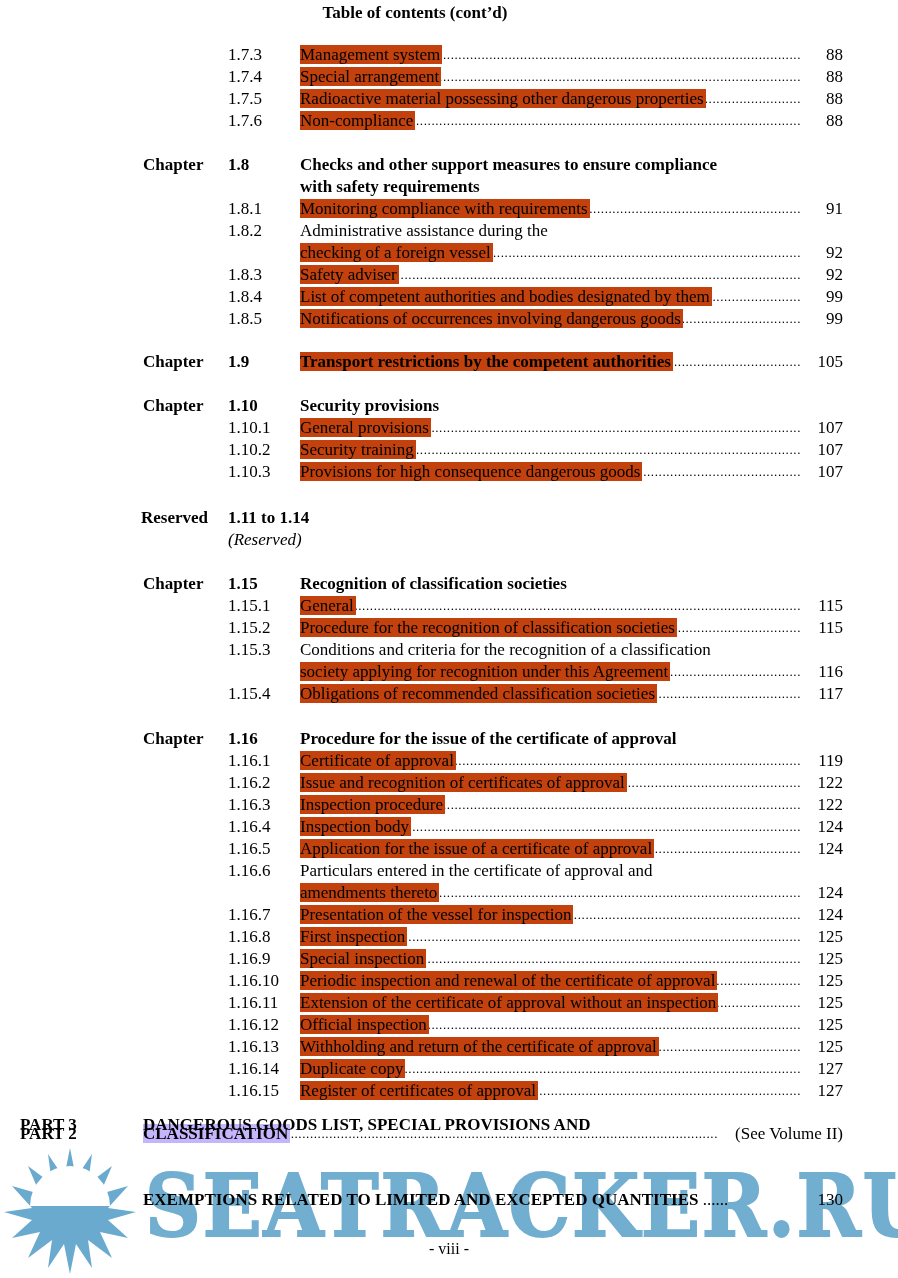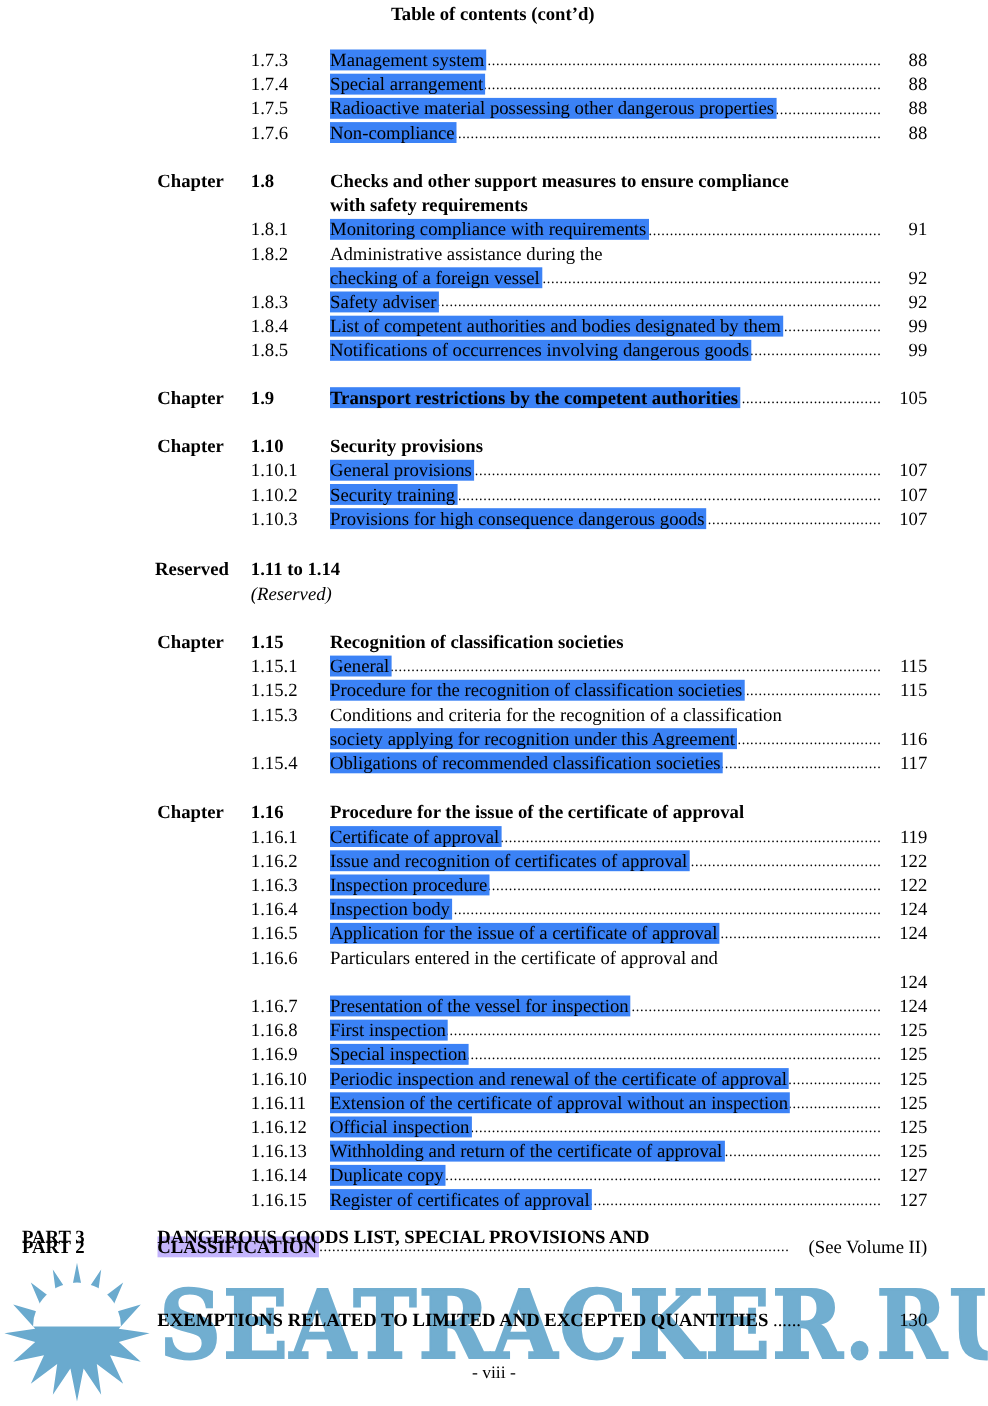--- a/index.html
+++ b/index.html
@@ -3,29 +3,29 @@
 <meta charset="utf-8">
 <style>
   html, body { margin: 0; padding: 0; background: #ffffff; }
   body {
     width: 898px; height: 1278px; position: relative; overflow: hidden;
     font-family: "Liberation Serif", "DejaVu Serif", serif;
     color: #000; font-size: 17px;
   }
   .page-title {
     position: absolute; top: 3px; left: 0; width: 830px; text-align: center;
-    font-weight: bold; font-size: 17px; margin-left: 33px;
+    font-weight: bold; font-size: 17px;
   }
   .row { position: absolute; left: 0; width: 898px; height: 22px; line-height: 22px; white-space: nowrap; }
   .chap { position: absolute; left: 143px; font-weight: bold; }
   .chapnum { position: absolute; left: 228px; font-weight: bold; }
   .num { position: absolute; left: 228px; }
   .title { position: absolute; left: 300px; width: 501px; overflow: hidden; }
   .title.bold { font-weight: bold; }
-  .title .t { background: #3b82f6; padding-right: 2px; position: relative; z-index: 1; }
+  .title .t { background: #c2410c; padding-right: 2px; position: relative; z-index: 1; }
   .title.dots::after {
     content: "..........................................................................................................................................................................";
     position: absolute; left: 0; top: 0; z-index: 0; font-weight: normal; letter-spacing: 0.6px;
     font-size: 13px; width: 501px; overflow: hidden; text-align: right; direction: rtl;
   }
   .page { position: absolute; right: 55px; text-align: center; }
   .italic { font-style: italic; }
   .part { position: absolute; left: 20px; font-weight: bold; }
   .parttitle { position: absolute; left: 143px; width: 575px; overflow: hidden; font-weight: bold; }
   .parttitle .t { background: #c4b5fd; padding-right: 2px; position: relative; z-index: 1; }
@@ -202,20 +202,21 @@
 <div class="row" style="top:838px">
   <span class="num">1.16.5</span>
   <span class="title dots"><span class="t">Application for the issue of a certificate of approval</span></span>
   <span class="page">124</span>
 </div>
 <div class="row" style="top:860px">
   <span class="num">1.16.6</span>
   <span class="title">Particulars entered in the certificate of approval and</span>
 </div>
 <div class="row" style="top:882px">
+  <span class="title dots"><span class="t">amendments thereto</span></span>
   <span class="page">124</span>
 </div>
 <div class="row" style="top:904px">
   <span class="num">1.16.7</span>
   <span class="title dots"><span class="t">Presentation of the vessel for inspection</span></span>
   <span class="page">124</span>
 </div>
 <div class="row" style="top:926px">
   <span class="num">1.16.8</span>
   <span class="title dots"><span class="t">First inspection</span></span>

